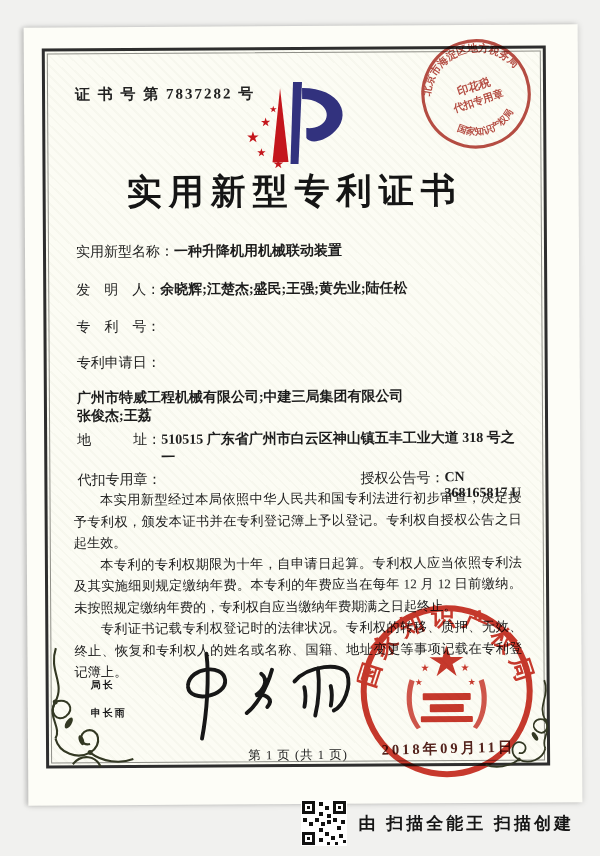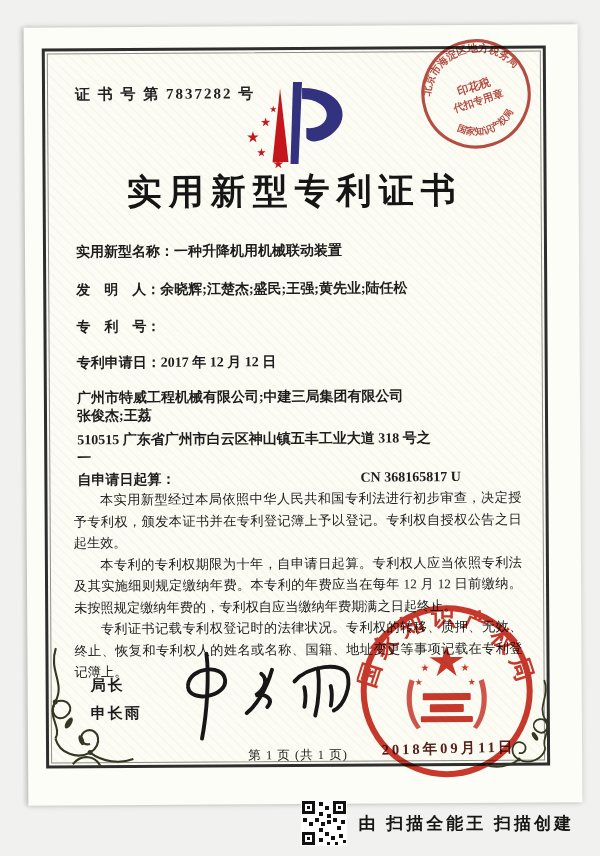--- a/index.html
+++ b/index.html
@@ -37,32 +37,32 @@
   .logo {
     position:absolute; left:50%; top:26px; transform:translateX(-46%);
     width:126px; height:92px;
   }
   .title {
     position:absolute; left:0; right:0; top:118px; text-align:center;
     font-size:35px; font-weight:bold; letter-spacing:7px; color:#151515;
   }
   .fields { position:absolute; left:30px; right:22px; top:192px; font-size:14px; }
   .frow { position:absolute; left:0; right:0; display:flex; }
-  .flabel { white-space:pre; font-weight:700; color:#1d1d1d; flex:0 0 auto; }
+  .flabel { white-space:pre; font-weight:400; color:#1d1d1d; flex:0 0 auto; }
   .fvalue { font-weight:600; color:#1d1d1d; white-space:pre-wrap; }
   .r1{top:0;} .r2{top:38px;} .r3{top:75px;} .r4{top:111px;}
   .r5{top:146px;} .r6{top:188px;} .r7{top:228px;}
   .vstack .line2 { display:block; }
   .grant-right { position:absolute; left:283px; top:0; display:flex; }
   .paras {
     position:absolute; left:26px; right:24px; top:438px;
     font-size:13.2px; line-height:21.5px; text-align:justify; color:#222;
   }
   .paras p { text-indent:2em; }
-  .signoff { position:absolute; left:42px; top:620px; font-size:15px; font-weight:600; line-height:28px; letter-spacing:2px; }
+  .signoff { position:absolute; left:42px; top:620px; font-size:10px; font-weight:600; line-height:28px; letter-spacing:2px; }
   .signature { position:absolute; left:112px; top:596px; width:215px; height:100px; }
   .big-seal {
     position:absolute; left:308px; top:552px; width:180px; height:180px;
     mix-blend-mode:multiply; opacity:0.92;
   }
   .seal-date {
     position:absolute; left:292px; top:690px; width:215px; text-align:center;
     font-size:14.5px; font-weight:700; letter-spacing:3px; color:#55231d;
     transform:rotate(-1deg); mix-blend-mode:multiply;
   }
@@ -127,31 +127,32 @@
       </div>
       <div class="frow r2">
         <span class="flabel">发　明　人：</span>
         <span class="fvalue">余晓辉;江楚杰;盛民;王强;黄先业;陆任松</span>
       </div>
       <div class="frow r3">
         <span class="flabel">专　利　号：</span>
       </div>
       <div class="frow r4">
         <span class="flabel">专利申请日：</span>
-        <span class="fvalue">2017 年 12 月 12 日</span>
       </div>
       <div class="frow r5">
         <span class="fvalue vstack"><span>广州市特威工程机械有限公司;中建三局集团有限公司</span><span class="line2">张俊杰;王荔</span></span>
       </div>
       <div class="frow r6">
+        <span class="flabel">地　　　址：</span>
         <span class="fvalue vstack"><span>510515 广东省广州市白云区神山镇五丰工业大道 318 号之</span><span class="line2">一</span></span>
       </div>
       <div class="frow r7">
-        <span class="flabel">自申请日起算：</span>
+        <span class="flabel">代扣专用章：</span>
         <span class="grant-right">
+          <span class="flabel">授权公告号：</span>
           <span class="fvalue">CN 368165817 U</span>
         </span>
       </div>
     </div>
 
     <div class="paras">
       <p>本实用新型经过本局依照中华人民共和国专利法进行初步审查，决定授予专利权，颁发本证书并在专利登记簿上予以登记。专利权自授权公告之日起生效。</p>
       <p>本专利的专利权期限为十年，自申请日起算。专利权人应当依照专利法及其实施细则规定缴纳年费。本专利的年费应当在每年 12 月 12 日前缴纳。未按照规定缴纳年费的，专利权自应当缴纳年费期满之日起终止。</p>
       <p>专利证书记载专利权登记时的法律状况。专利权的转移、质押、无效、终止、恢复和专利权人的姓名或名称、国籍、地址变更等事项记载在专利登记簿上。</p>
     </div>

